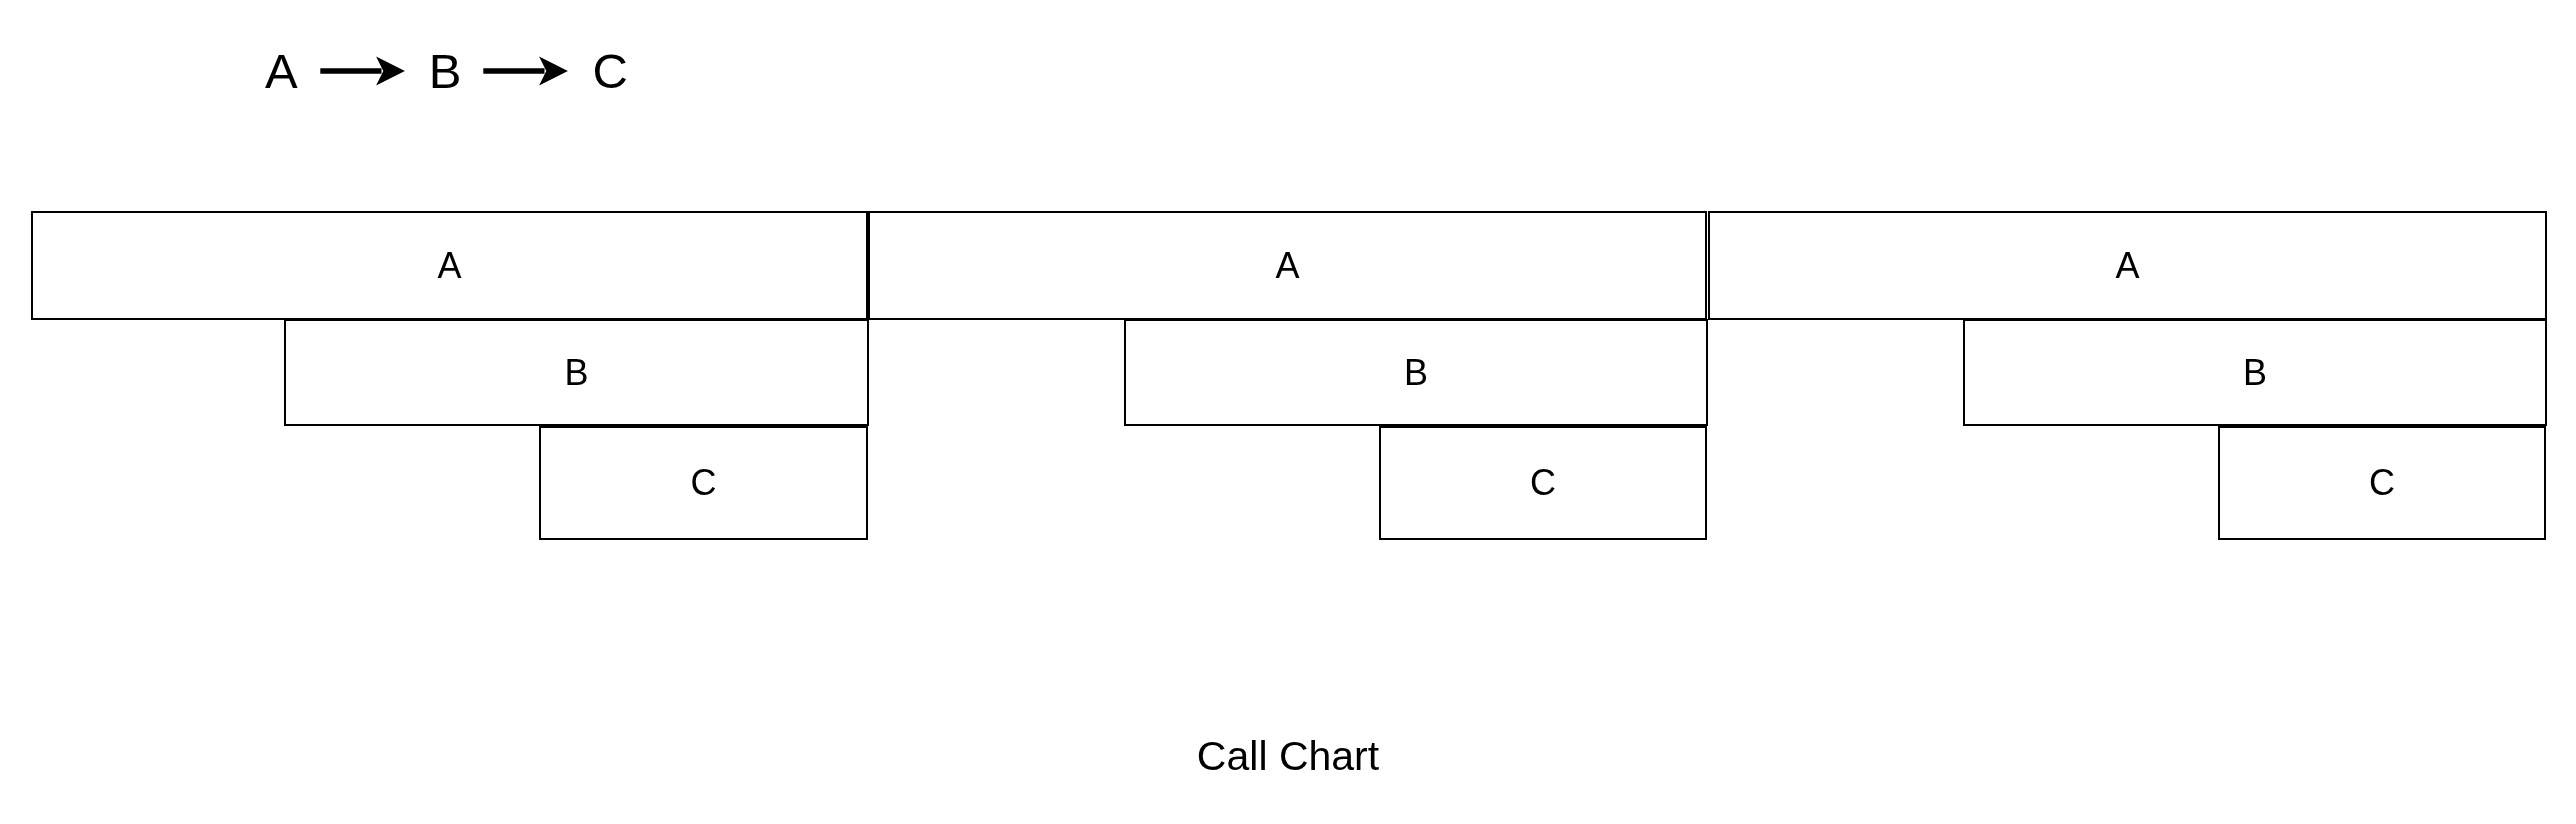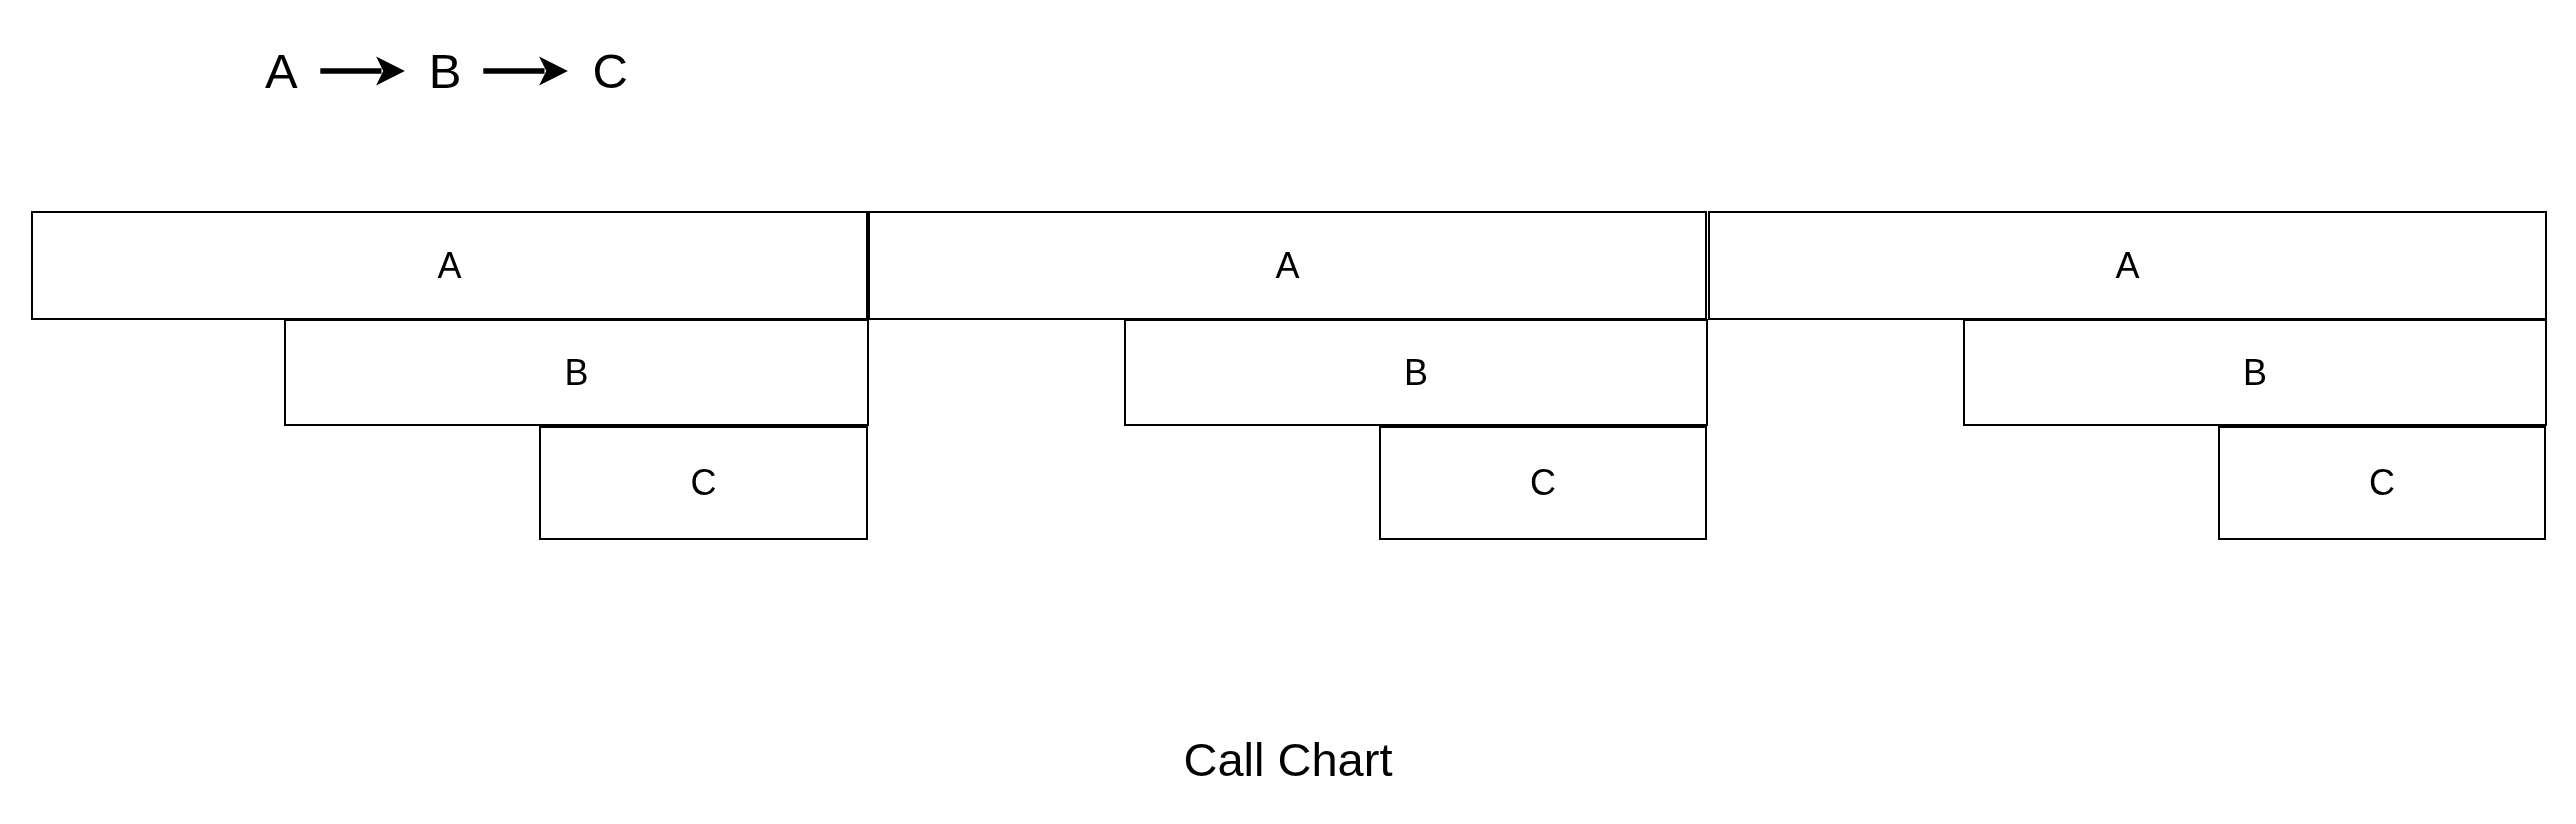--- a/index.html
+++ b/index.html
@@ -66,21 +66,21 @@
     user-select: none;
   }
 
   
   #chart-title {
     position: absolute;
     left: 0;
     top: 734px;
     width: 2576px;
     text-align: center;
-    font-size: 47px;
+    font-size: 41px;
     line-height: 1.1;
     color: #000000;
   }
 </style>
 </head>
 <body>
 
 <div id="call-sequence">
   <span class="seq-node">A</span>
   <span class="seq-arrow">

